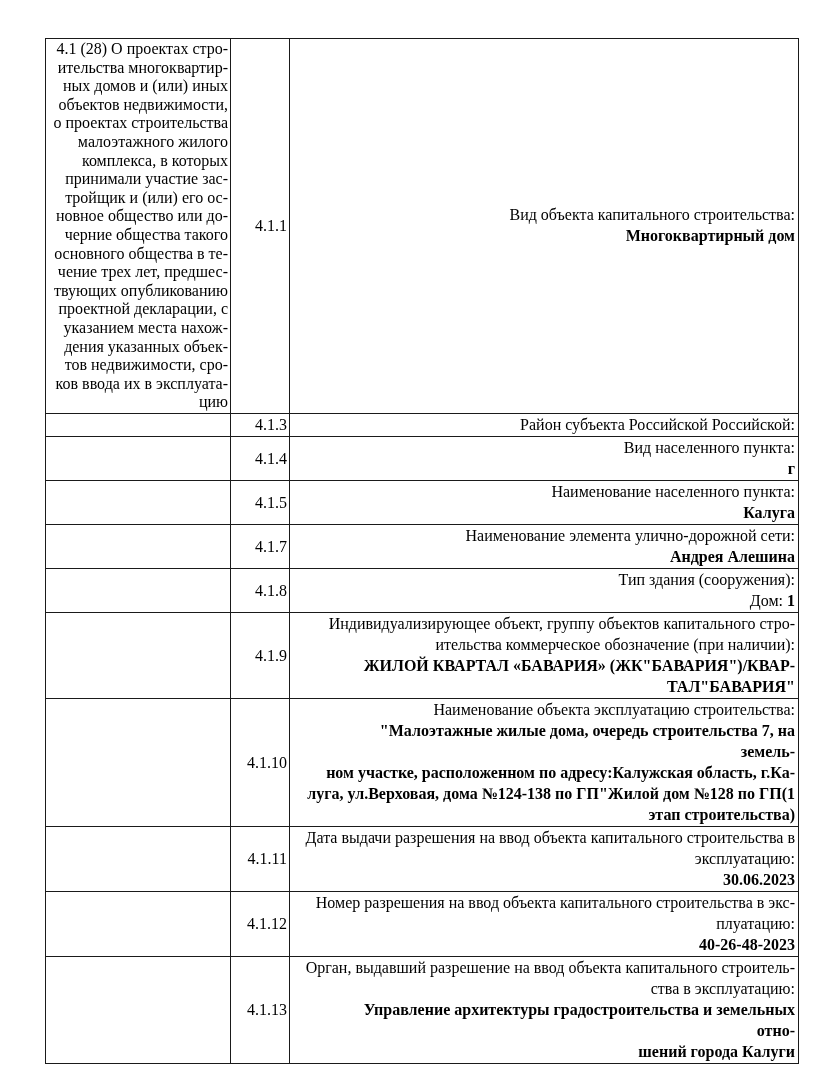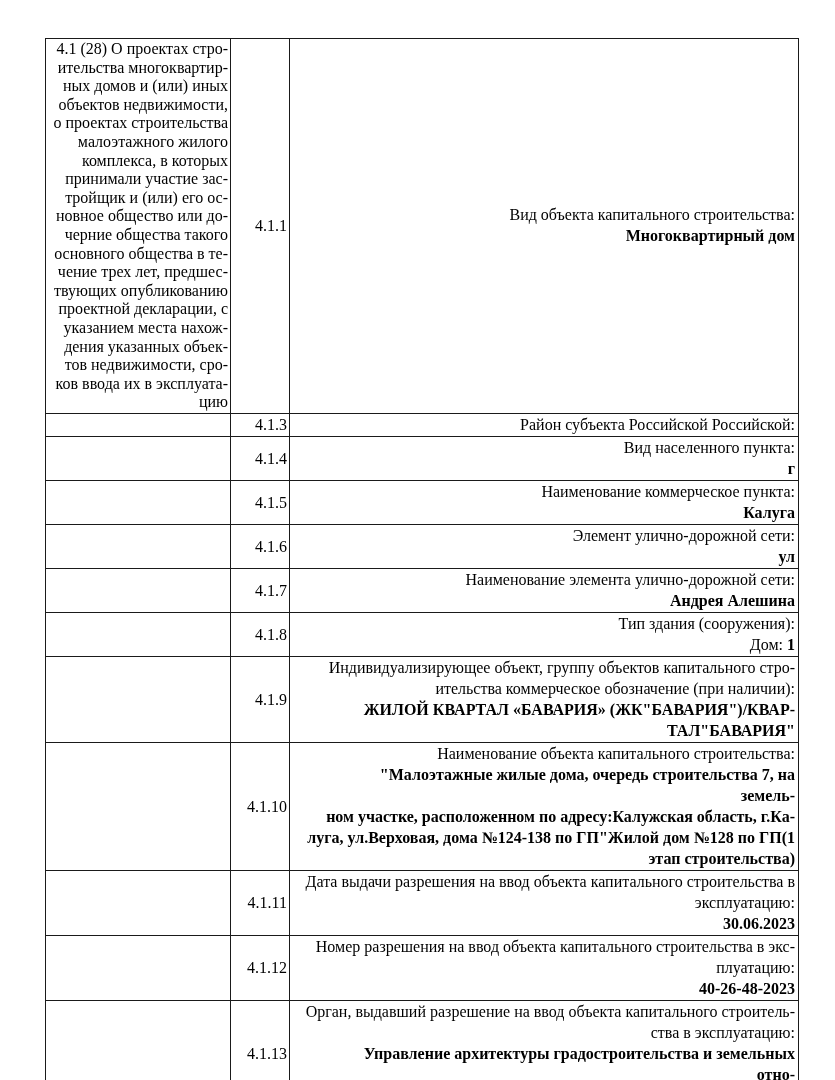--- a/index.html
+++ b/index.html
@@ -103,30 +103,22 @@
         <td class="cell-num">4.1.4</td>
         <td class="cell-content">
           <div class="row-label">Вид населенного пункта:</div>
           <div class="row-value hide-if-empty"><span class="value-prefix"></span><span>г</span></div>
         </td>
       </tr>
       <tr>
         <td class="cell-desc"></td>
         <td class="cell-num">4.1.5</td>
         <td class="cell-content">
-          <div class="row-label">Наименование коммерческое пункта:</div>
+          <div class="row-label">Наименование населенного пункта:</div>
           <div class="row-value hide-if-empty"><span class="value-prefix"></span><span>Калуга</span></div>
-        </td>
-      </tr>
-      <tr>
-        <td class="cell-desc"></td>
-        <td class="cell-num">4.1.6</td>
-        <td class="cell-content">
-          <div class="row-label">Элемент улично-дорожной сети:</div>
-          <div class="row-value hide-if-empty"><span class="value-prefix"></span><span>ул</span></div>
         </td>
       </tr>
       <tr>
         <td class="cell-desc"></td>
         <td class="cell-num">4.1.7</td>
         <td class="cell-content">
           <div class="row-label">Наименование элемента улично-дорожной сети:</div>
           <div class="row-value hide-if-empty"><span class="value-prefix"></span><span>Андрея Алешина</span></div>
         </td>
       </tr>
@@ -145,21 +137,21 @@
           <div class="row-label">Индивидуализирующее объект, группу объектов капитального стро-
 ительства коммерческое обозначение (при наличии):</div>
           <div class="row-value hide-if-empty"><span class="value-prefix"></span><span>ЖИЛОЙ КВАРТАЛ «БАВАРИЯ» (ЖК"БАВАРИЯ")/КВАР-
 ТАЛ"БАВАРИЯ"</span></div>
         </td>
       </tr>
       <tr>
         <td class="cell-desc"></td>
         <td class="cell-num">4.1.10</td>
         <td class="cell-content">
-          <div class="row-label">Наименование объекта капитального строительства:</div>
+          <div class="row-label">Наименование объекта эксплуатацию строительства:</div>
           <div class="row-value hide-if-empty"><span class="value-prefix"></span><span>"Малоэтажные жилые дома, очередь строительства 7, на земель-
 ном участке, расположенном по адресу:Калужская область, г.Ка-
 луга, ул.Верховая, дома №124-138 по ГП"Жилой дом №128 по ГП(1
 этап строительства)</span></div>
         </td>
       </tr>
       <tr>
         <td class="cell-desc"></td>
         <td class="cell-num">4.1.11</td>
         <td class="cell-content">

